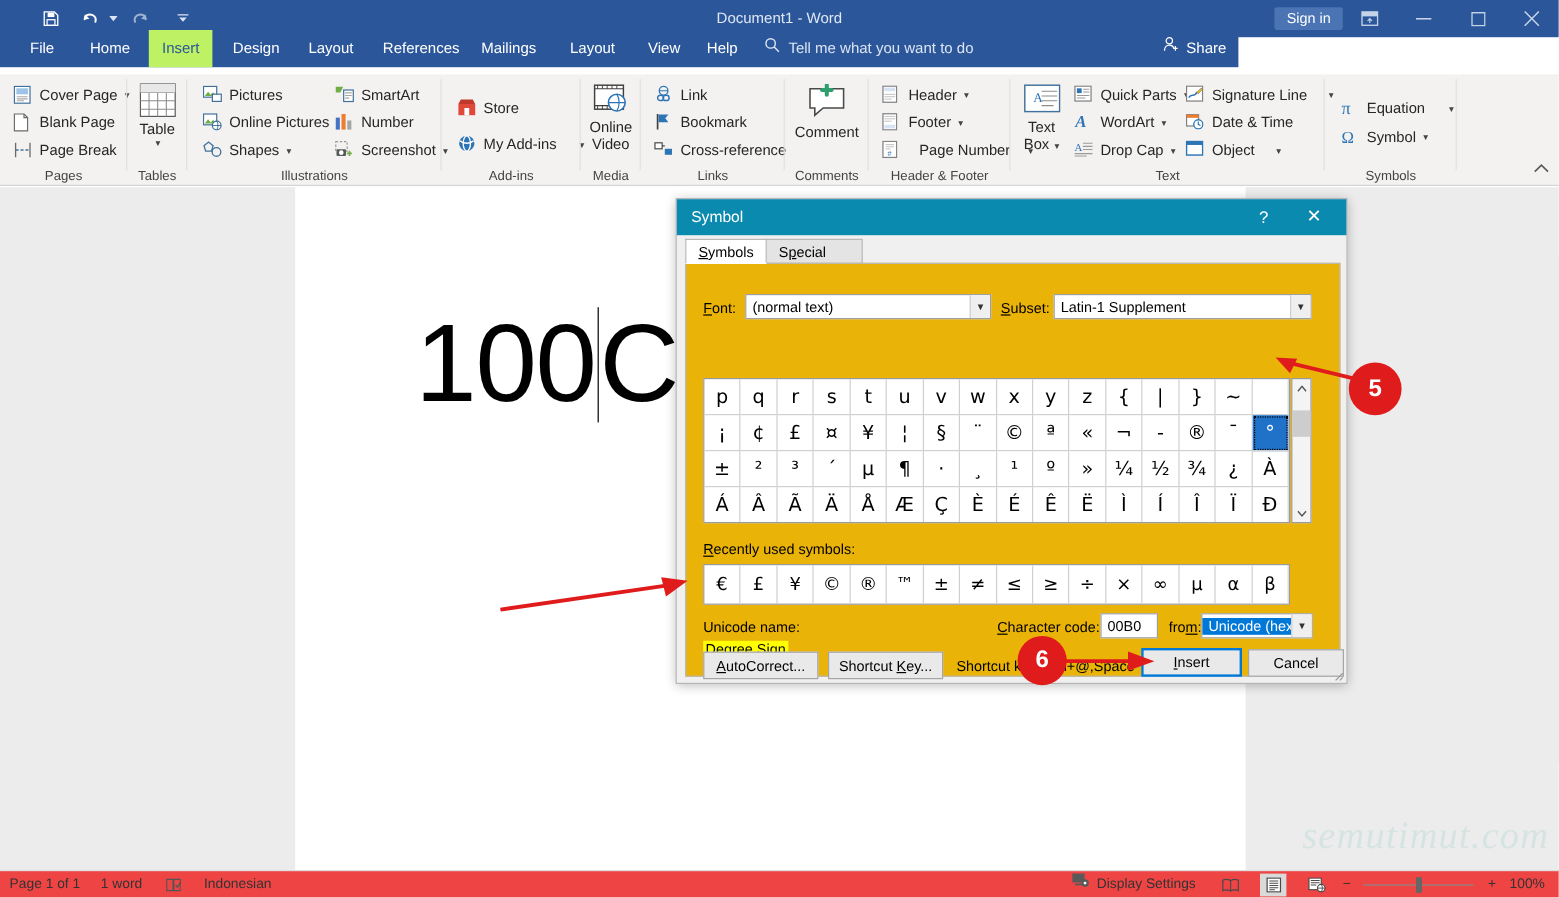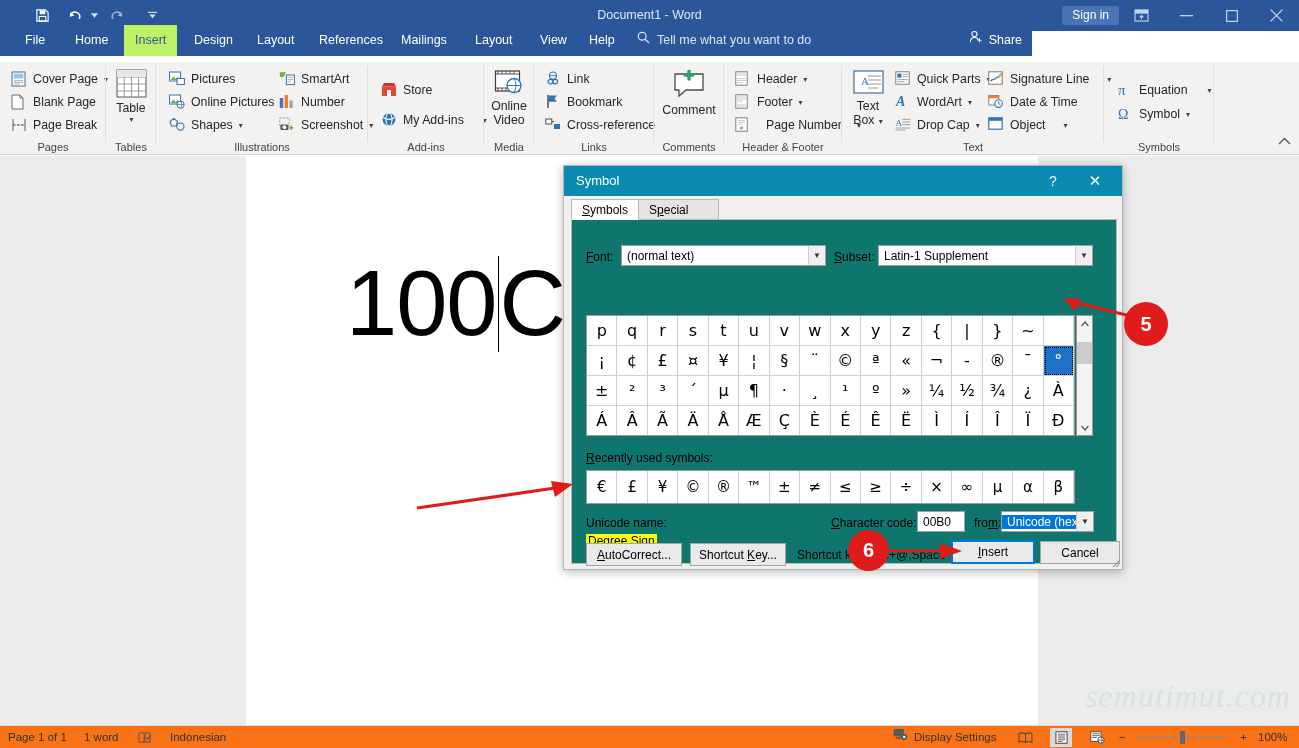--- a/index.html
+++ b/index.html
@@ -111,21 +111,21 @@
   }
   #watermark {
     position:absolute; right:8px; bottom:10px;
     font-family:"Liberation Serif", serif; font-size:32px;
     color:#d6e3e3; font-style:italic; letter-spacing:1px;
   }
 
   
   #statusbar {
     position:absolute; left:0; top:725px; width:1299px; height:23px;
-    background:#f97316; border-top:1px solid #dddddd;
+    background:#ef4444; border-top:1px solid #dddddd;
     font-size:11.5px; color:#333333;padding-left:44px;
   }
   .sb { position:absolute; top:0; height:23px; line-height:23px; display:flex; align-items:center; gap:6px; }
   #zoomtrack {
     position:absolute; top:11px; width:92px; height:1px; background:#888;
   }
   #zoomthumb {
     position:absolute; top:5px; width:5px; height:13px; background:#666;
   }
   .viewbtn { width:22px; height:19px; display:flex; align-items:center; justify-content:center; }
@@ -156,21 +156,21 @@
   }
   .dtabs { position:absolute; left:0; top:0; height:21px; }
   .dtab {
     position:absolute; top:0; height:21px; line-height:20px;
     padding:0 10px; font-size:12px; color:#000;
     border:1px solid #b9b9b9; background:#e4e4e4;
   }
   .dtab.active { background:#ffffff; border-bottom:1px solid #ffffff; z-index:2; }
   .tabpane {
     position:absolute; left:0; top:20px; width:546px; height:345px;
-    background:#0f766e; border:1px solid #b9b9b9;
+    background:#eab308; border:1px solid #b9b9b9;
   }
 
   .fld-label { position:absolute; font-size:12px; color:#000; }
   .combo {
     position:absolute; height:21px; background:#ffffff;
     border:1px solid #a0a0a0; display:flex; align-items:center;
   }
   .combo .val { padding-left:5px; font-size:12px; color:#000; flex:1; white-space:nowrap; overflow:hidden; }
   .combo .arrow {
     width:17px; height:19px; background:#efefef; border-left:1px solid #cfcfcf;

